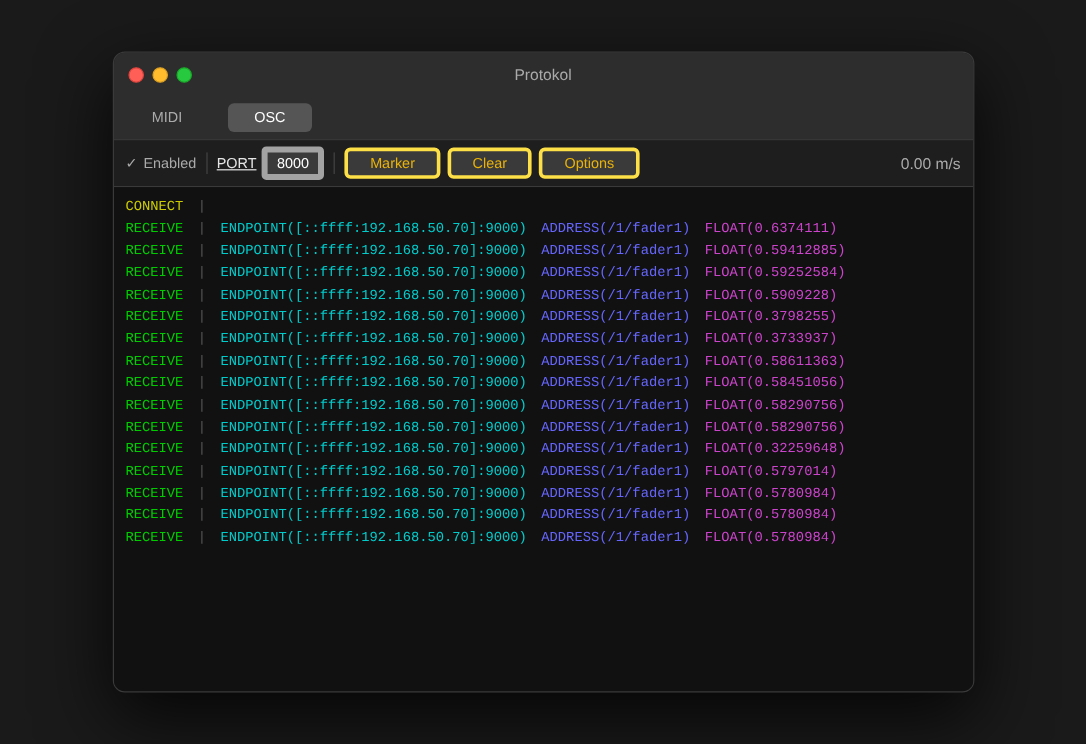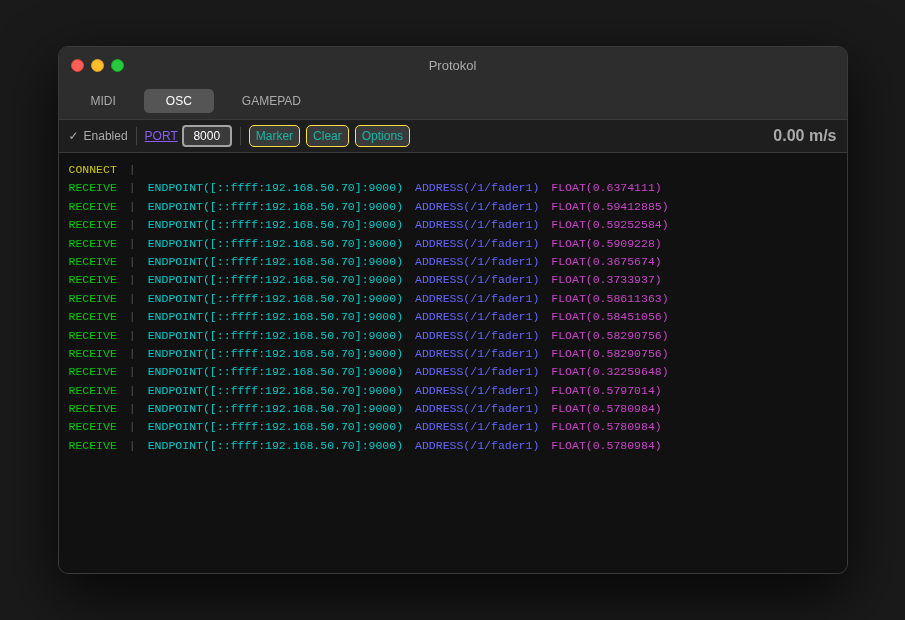--- a/index.html
+++ b/index.html
@@ -6,21 +6,21 @@
     body {
       background: #1a1a1a;
       display: flex;
       justify-content: center;
       align-items: center;
       width: 905px;
       height: 620px;
       font-family: -apple-system, BlinkMacSystemFont, 'Helvetica Neue', Arial, sans-serif;
     }
     .window {
-      width: 790px;
+      width: 718px;
       background: #1e1e1e;
       border-radius: 10px;
       box-shadow: 0 20px 60px rgba(0,0,0,0.8);
       overflow: hidden;
       border: 1px solid #3a3a3a;
     }
     .title-bar {
       background: #2d2d2d;
       height: 36px;
       display: flex;
@@ -46,21 +46,21 @@
       left: 50%;
       transform: translateX(-50%);
       color: #aaa;
       font-size: 13px;
       font-weight: 500;
     }
     .tab-bar {
       background: #2d2d2d;
       display: flex;
       padding: 6px 10px;
-      gap: 6px;
+      gap: 16px;
       border-bottom: 1px solid #3a3a3a;
     }
     .tab {
       padding: 5px 22px;
       font-size: 12px;
       color: #aaa;
       border-radius: 5px;
       cursor: pointer;
       background: transparent;
       border: none;
@@ -90,52 +90,51 @@
       font-size: 12px;
     }
     .toolbar-divider {
       width: 1px;
       height: 18px;
       background: #444;
       margin: 0 2px;
     }
     .toolbar-btn {
       background: #3a3a3a;
-      border: 1px solid #fde047;
+      border: 3px solid #fde047;
       border-radius: 5px;
-      padding: 3px 6px;
-      color: #14b8a6;
+      padding: 3px 18px;
+      color: #eab308;
       font-size: 12px;
       cursor: pointer;
     }
     .toolbar-label {
-      color: #8b5cf6;
+      color: #e5e5e5;
       font-size: 12px;
       text-decoration: underline;
     }
     .port-display {
       display: flex;
       align-items: center;
       gap: 4px;
     }
     .port-value {
       background: #3a3a3a;
-      border: 2px solid #a3a3a3;
+      border: 5px solid #a3a3a3;
       border-radius: 4px;
       padding: 2px 8px;
       color: #fff;
       font-size: 12px;
       min-width: 50px;
       text-align: center;
     }
     .speed-display {
       color: #aaa;
-      font-size: 16px;
+      font-size: 13px;
       margin-left: auto;
-      font-weight: bold;
     }
     .log-area {
       background: #111;
       padding: 8px 10px;
       font-family: 'Menlo', 'Monaco', 'Courier New', monospace;
       font-size: 11.5px;
       line-height: 1.6;
       min-height: 420px;
       overflow-y: auto;
     }
@@ -162,21 +161,20 @@
       <div class="traffic-light tl-red"></div>
       <div class="traffic-light tl-yellow"></div>
       <div class="traffic-light tl-green"></div>
     </div>
     <span class="title-text">Protokol</span>
   </div>
 
   <div class="tab-bar">
     <button class="tab">MIDI</button>
     <button class="tab active">OSC</button>
-    <button class="tab">GAMEPAD</button>
   </div>
 
   <div class="toolbar">
     <div class="toolbar-check">
       <span class="checkmark">✓</span>
       <span>Enabled</span>
     </div>
     <div class="toolbar-divider"></div>
     <div class="port-display">
       <span class="toolbar-label">PORT</span>
@@ -220,21 +218,21 @@
         <span class="log-separator"> | </span>
         <span class="log-endpoint">ENDPOINT([::ffff:192.168.50.70]:9000)</span> 
         <span class="log-address">ADDRESS(/1/fader1)</span> 
         <span class="log-float">FLOAT(0.5909228)</span>
       </div>
       <div class="log-row">
         <span class="log-type-receive">RECEIVE</span>
         <span class="log-separator"> | </span>
         <span class="log-endpoint">ENDPOINT([::ffff:192.168.50.70]:9000)</span> 
         <span class="log-address">ADDRESS(/1/fader1)</span> 
-        <span class="log-float">FLOAT(0.3675674)</span>
+        <span class="log-float">FLOAT(0.3798255)</span>
       </div>
       <div class="log-row">
         <span class="log-type-receive">RECEIVE</span>
         <span class="log-separator"> | </span>
         <span class="log-endpoint">ENDPOINT([::ffff:192.168.50.70]:9000)</span> 
         <span class="log-address">ADDRESS(/1/fader1)</span> 
         <span class="log-float">FLOAT(0.3733937)</span>
       </div>
       <div class="log-row">
         <span class="log-type-receive">RECEIVE</span>

